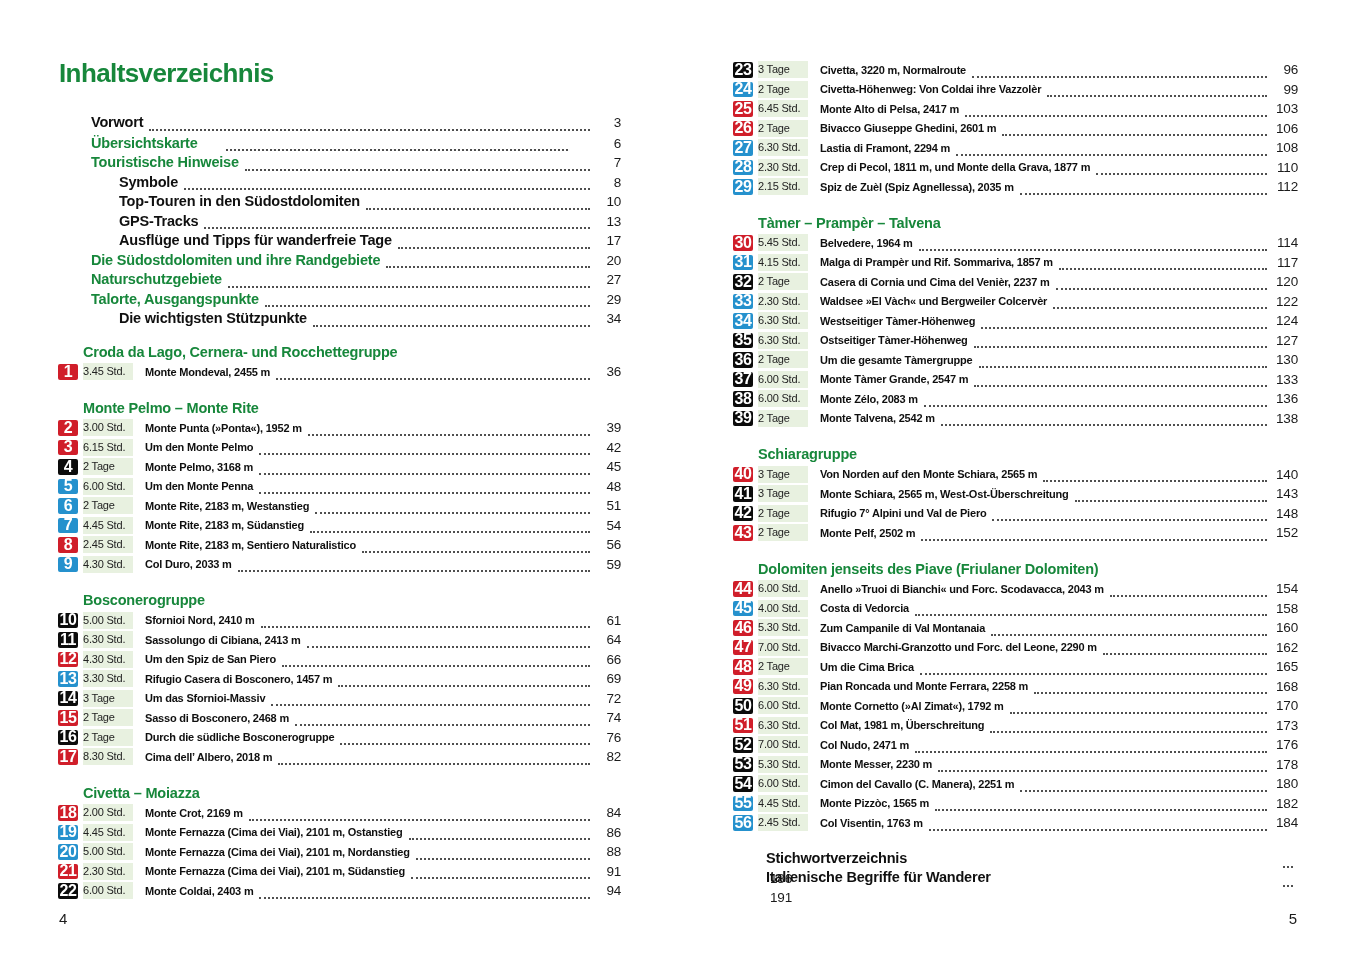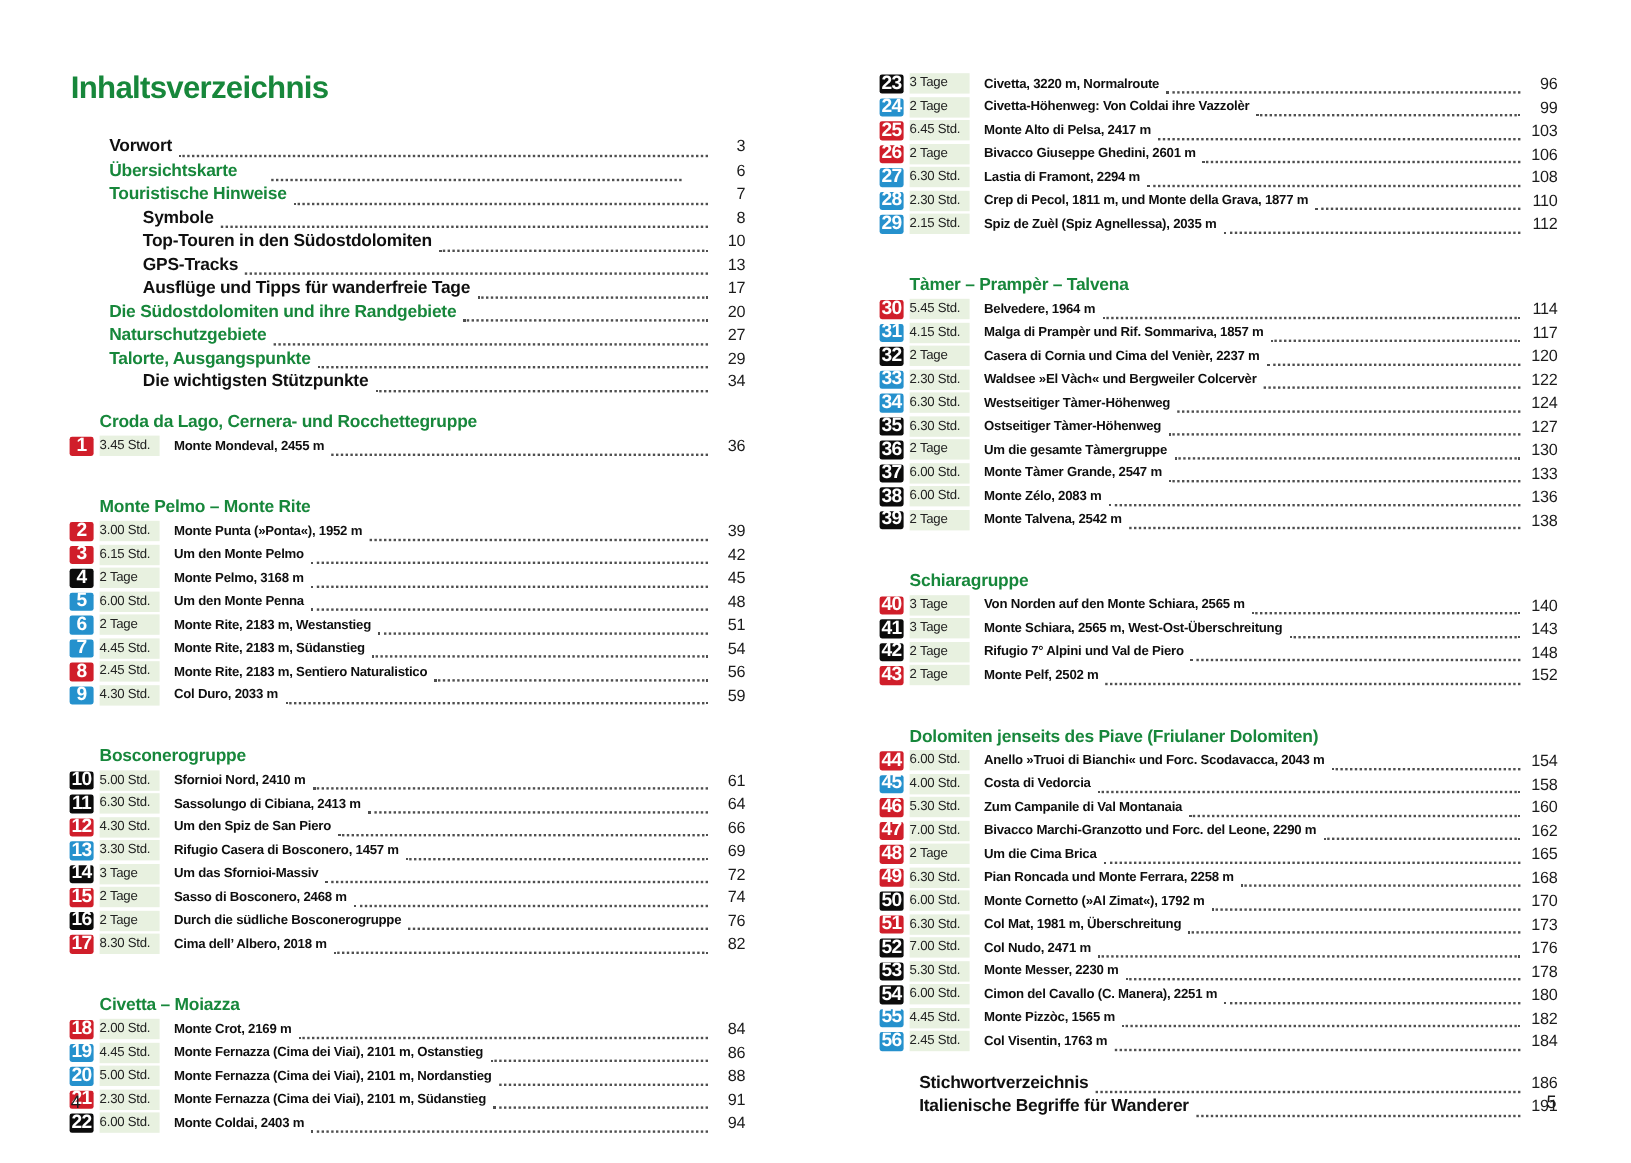--- a/index.html
+++ b/index.html
@@ -53,21 +53,21 @@
   .pg {
     min-width: 26px;
     text-align: right;
     font-size: 13.5px;
     font-weight: normal;
     color: #1b1b1b;
     white-space: nowrap;
   }
 
   
-  .section { margin-top: 32px; }
+  .section { margin-top: 17px; }
   #left-sections .section:first-child { margin-top: 13px; }
   #right-sections .section:first-child { margin-top: 0; }
   .section h2 {
     font-size: 14.5px;
     font-weight: bold;
     color: var(--green, #17873b);
     line-height: 19.5px;
     margin-left: 25px;
     white-space: nowrap;
   }
@@ -107,21 +107,21 @@
   .title {
     margin-left: 12px;
     font-size: 11px;
     font-weight: bold;
     color: #0f0f0f;
     white-space: nowrap;
   }
   .tour-row .leader { margin-bottom: 2px; }
 
   .back-matter { margin-top: 17px; }
-  .back-matter .fm-row { margin-left: 33px; }
+  .back-matter .fm-row { margin-left: 33px; flex-direction: column; }
 
   .corner-pagenum {
     position: absolute;
     top: 910px;
     font-size: 15px;
     font-weight: normal;
     color: #1b1b1b;
   }
   .corner-pagenum.left  { left: 59px; }
   .corner-pagenum.right { right: 62px; }

